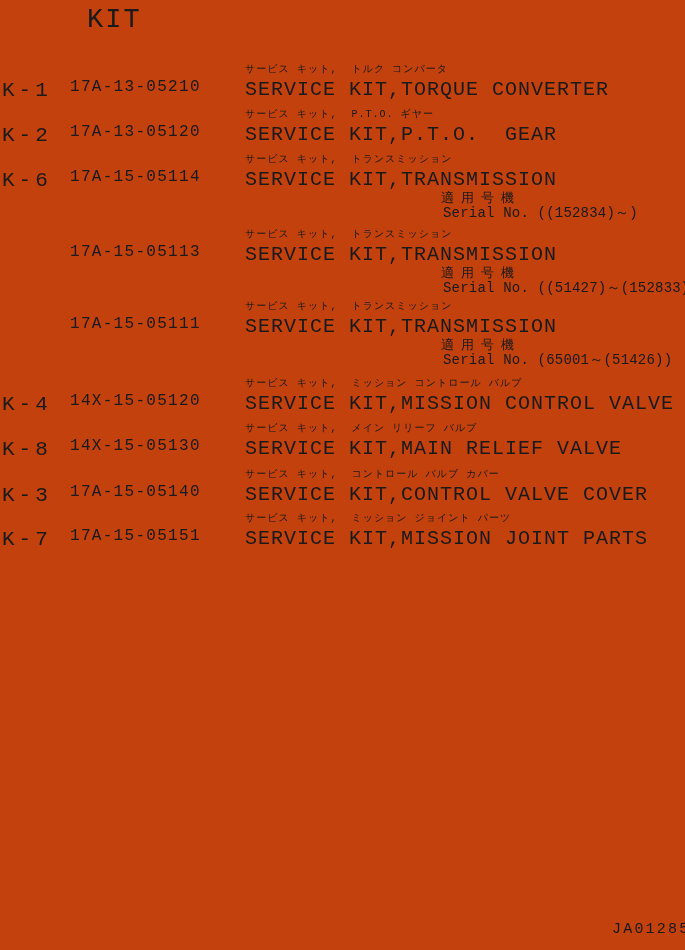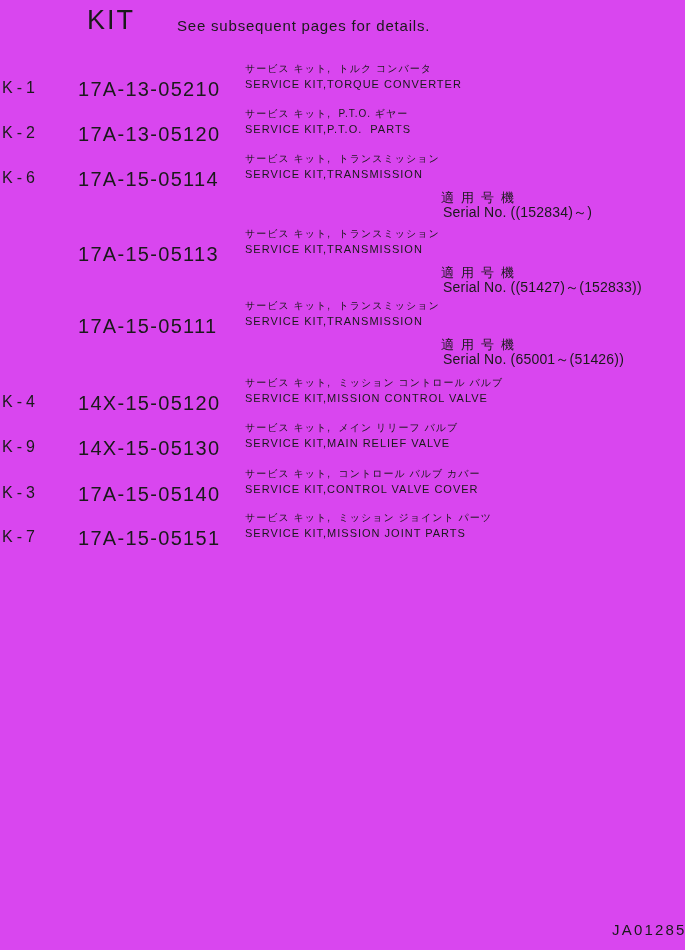--- a/index.html
+++ b/index.html
@@ -1,23 +1,23 @@
 <!DOCTYPE html>
 <html><head>
 <meta charset="utf-8">
 <style>
   html, body { margin: 0; padding: 0; background: #e8e8e8; }
   .page {
     position: relative;
     width: 685px;
     height: 950px;
     margin: 0 auto;
-    background: #d946ef;
+    background: #c2410c;
     color: #1a1a1a;
-    font-family: Liberation Sans, sans-serif;
+    font-family: Liberation Mono, monospace;
     overflow: hidden;
   }
   .kit-title {
     position: absolute;
     left: 87px; top: 5px;
     font-size: 27px;
     letter-spacing: 2px;
     white-space: pre;
   }
   .note-jp {
@@ -40,42 +40,42 @@
   .r3 { top: 152px; }
   .r4 { top: 227px; }
   .r5 { top: 299px; }
   .r6 { top: 376px; }
   .r7 { top: 421px; }
   .r8 { top: 467px; }
   .r9 { top: 511px; }
   .ref {
     position: absolute;
     left: 2px; top: 17px;
-    font-size: 16px;
+    font-size: 21px;
     letter-spacing: 4px;
     white-space: pre;
   }
   .part {
     position: absolute;
-    left: 78px; top: 16px;
-    font-size: 20px;
+    left: 70px; top: 16px;
+    font-size: 16px;
     letter-spacing: 1.3px;
     white-space: pre;
   }
   .jp {
     position: absolute;
     left: 245px; top: 0px;
     font-size: 10px;
     letter-spacing: 1px;
     white-space: pre;
   }
   .en {
     position: absolute;
     left: 245px; top: 16px;
-    font-size: 11px;
+    font-size: 20px;
     letter-spacing: 1px;
     white-space: pre;
   }
   .serial-jp {
     position: absolute;
     left: 441px; top: 37px;
     font-size: 13px;
     letter-spacing: 7px;
     white-space: pre;
   }
@@ -93,34 +93,33 @@
     letter-spacing: 2.2px;
     white-space: pre;
   }
 </style>
 </head>
 <body>
 
 <div class="page">
 
   <div class="kit-title">KIT</div>
-  <div class="note-en">See subsequent pages for details.</div>
 
   <div class="row r1">
     <span class="ref">K-1</span>
     <span class="part">17A-13-05210</span>
     <span class="jp">サービス キット,  トルク コンバータ</span>
     <span class="en">SERVICE KIT,TORQUE CONVERTER</span>
   </div>
 
   <div class="row r2">
     <span class="ref">K-2</span>
     <span class="part">17A-13-05120</span>
     <span class="jp">サービス キット,  P.T.O. ギヤー</span>
-    <span class="en">SERVICE KIT,P.T.O.  PARTS</span>
+    <span class="en">SERVICE KIT,P.T.O.  GEAR</span>
   </div>
 
   <div class="row r3">
     <span class="ref">K-6</span>
     <span class="part">17A-15-05114</span>
     <span class="jp">サービス キット,  トランスミッション</span>
     <span class="en">SERVICE KIT,TRANSMISSION</span>
     <span class="serial-jp">適用号機</span>
     <span class="serial-en">Serial No. ((152834)～)</span>
   </div>
@@ -144,21 +143,21 @@
   </div>
 
   <div class="row r6">
     <span class="ref">K-4</span>
     <span class="part">14X-15-05120</span>
     <span class="jp">サービス キット,  ミッション コントロール バルブ</span>
     <span class="en">SERVICE KIT,MISSION CONTROL VALVE</span>
   </div>
 
   <div class="row r7">
-    <span class="ref">K-9</span>
+    <span class="ref">K-8</span>
     <span class="part">14X-15-05130</span>
     <span class="jp">サービス キット,  メイン リリーフ バルブ</span>
     <span class="en">SERVICE KIT,MAIN RELIEF VALVE</span>
   </div>
 
   <div class="row r8">
     <span class="ref">K-3</span>
     <span class="part">17A-15-05140</span>
     <span class="jp">サービス キット,  コントロール バルブ カバー</span>
     <span class="en">SERVICE KIT,CONTROL VALVE COVER</span>

